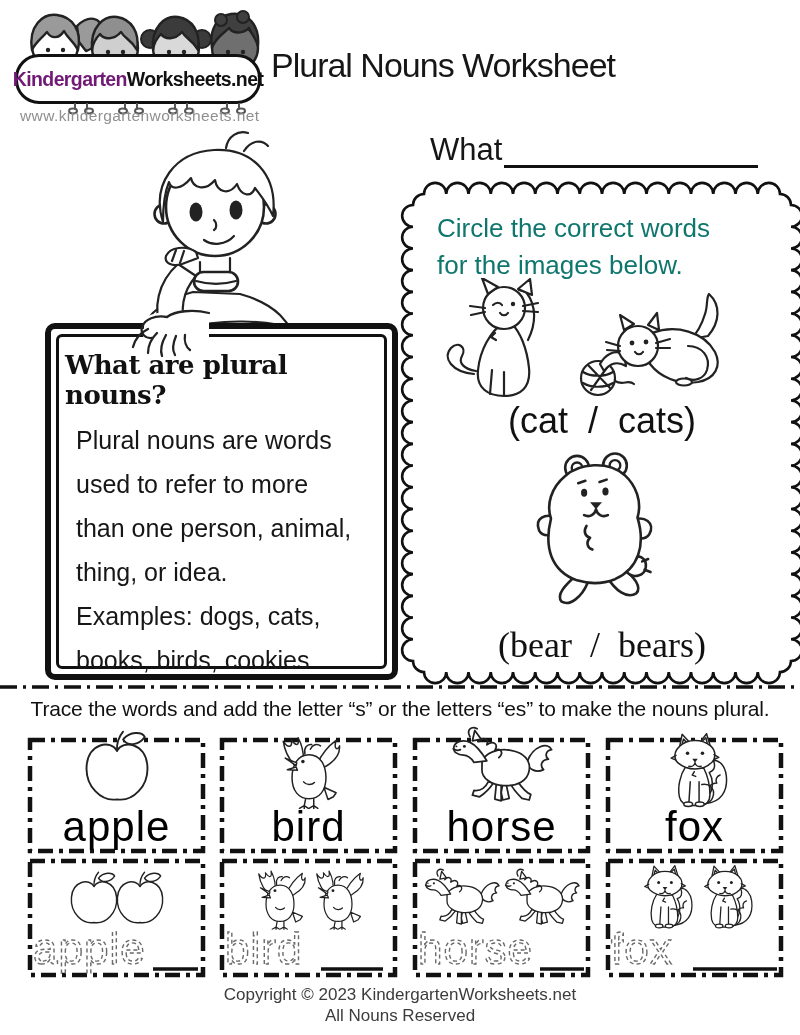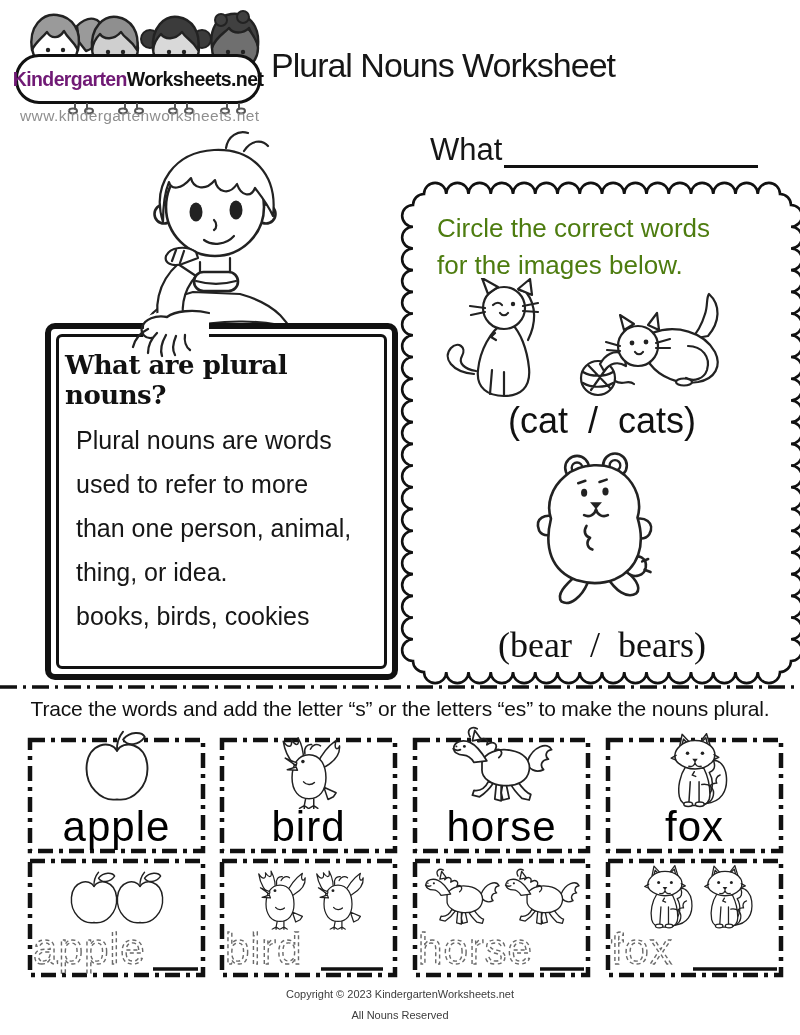--- a/index.html
+++ b/index.html
@@ -35,21 +35,21 @@
   .info-box{position:absolute;left:45px;top:323px;width:353px;height:357px;background:#fff;
     border:6px solid #111;border-radius:10px;z-index:2;box-sizing:border-box;}
   .info-inner{position:absolute;inset:5px;border:3.5px solid #111;border-radius:6px;}
   .info-heading{margin:13px 6px 6px 6px;font-family:"DejaVu Serif",serif;
     font-weight:bold;font-size:26px;letter-spacing:-0.5px;}
   .info-body{padding:2px 16px 0 17px;font-size:25px;line-height:44px;color:#161616;}
 
   
   .circle-box{position:absolute;left:413px;top:194px;width:378px;height:478px;z-index:1;}
   .scallop-svg{position:absolute;left:-14px;top:-14px;}
-  .circle-instr{position:absolute;left:24px;top:16px;font-size:26px;line-height:37px;color:#4d7c0f;}
+  .circle-instr{position:absolute;left:24px;top:16px;font-size:26px;line-height:37px;color:#0f766e;}
   .cats-img{position:absolute;left:25px;top:84px;}
   .bear-img{position:absolute;left:108px;top:256px;}
   .choice{position:absolute;width:100%;text-align:center;font-size:36px;white-space:pre;color:#111;}
   .choice1{top:206px;}
   .choice2{top:430px;font-family:Liberation Serif, serif;}
 
   
   .separator{position:absolute;left:0;top:684px;}
   .trace-instr{position:absolute;left:0;top:697px;width:800px;text-align:center;font-size:21px;
     letter-spacing:-0.2px;white-space:nowrap;color:#111;}
@@ -61,21 +61,21 @@
   .c1{left:27px;} .c2{left:219px;} .c3{left:412px;} .c4{left:605px;}
   .card-img{position:absolute;left:0;top:6px;width:100%;display:flex;justify-content:center;align-items:flex-end;gap:2px;height:66px;}
   .card-word{position:absolute;left:0;bottom:3px;width:100%;text-align:center;font-size:42px;
     letter-spacing:1px;color:#000;}
   .trace-svg{position:absolute;left:4px;bottom:2px;}
   .trace-text{font-family:"Liberation Sans",sans-serif;font-size:44px;letter-spacing:1px;
     fill:none;stroke:#6b6b6b;stroke-width:1.4;stroke-dasharray:4 3;}
   .blank-line{stroke:#111;stroke-width:3.5;}
 
   
-  .footer{position:absolute;left:0;top:984px;width:800px;text-align:center;font-size:11px;
+  .footer{position:absolute;left:0;top:984px;width:800px;text-align:center;font-size:17px;
     line-height:21px;color:#3c3c3c;}
 </style>
 </head>
 <body>
 
 <div class="page">
 
   <svg width="0" height="0" style="position:absolute" aria-hidden="true">
     <defs>
       <symbol id="sym-apple" viewBox="0 0 90 92">
@@ -221,20 +221,21 @@
   </svg>
 
   <div class="info-box">
     <div class="info-inner">
       <h2 class="info-heading">What are plural nouns?</h2>
       <div class="info-body">
         <div>Plural nouns are words</div>
         <div>used to refer to more</div>
         <div>than one person, animal,</div>
         <div>thing, or idea.</div>
+        <div>Examples: dogs, cats,</div>
         <div>books, birds, cookies</div>
       </div>
     </div>
   </div>
 
   <div class="circle-box">
     <svg class="scallop-svg" width="406" height="506" viewBox="-14 -14 406 506">
       <path d="M 11 0 a 11.125 11.125 0 0 1 22.25 0 a 11.125 11.125 0 0 1 22.25 0 a 11.125 11.125 0 0 1 22.25 0 a 11.125 11.125 0 0 1 22.25 0 a 11.125 11.125 0 0 1 22.25 0 a 11.125 11.125 0 0 1 22.25 0 a 11.125 11.125 0 0 1 22.25 0 a 11.125 11.125 0 0 1 22.25 0 a 11.125 11.125 0 0 1 22.25 0 a 11.125 11.125 0 0 1 22.25 0 a 11.125 11.125 0 0 1 22.25 0 a 11.125 11.125 0 0 1 22.25 0 a 11.125 11.125 0 0 1 22.25 0 a 11.125 11.125 0 0 1 22.25 0 a 11.125 11.125 0 0 1 22.25 0 a 11.125 11.125 0 0 1 22.25 0 a 11 11 0 0 1 11 11 a 10.857142857142858 10.857142857142858 0 0 1 0 21.714285714285715 a 10.857142857142858 10.857142857142858 0 0 1 0 21.714285714285715 a 10.857142857142858 10.857142857142858 0 0 1 0 21.714285714285715 a 10.857142857142858 10.857142857142858 0 0 1 0 21.714285714285715 a 10.857142857142858 10.857142857142858 0 0 1 0 21.714285714285715 a 10.857142857142858 10.857142857142858 0 0 1 0 21.714285714285715 a 10.857142857142858 10.857142857142858 0 0 1 0 21.714285714285715 a 10.857142857142858 10.857142857142858 0 0 1 0 21.714285714285715 a 10.857142857142858 10.857142857142858 0 0 1 0 21.714285714285715 a 10.857142857142858 10.857142857142858 0 0 1 0 21.714285714285715 a 10.857142857142858 10.857142857142858 0 0 1 0 21.714285714285715 a 10.857142857142858 10.857142857142858 0 0 1 0 21.714285714285715 a 10.857142857142858 10.857142857142858 0 0 1 0 21.714285714285715 a 10.857142857142858 10.857142857142858 0 0 1 0 21.714285714285715 a 10.857142857142858 10.857142857142858 0 0 1 0 21.714285714285715 a 10.857142857142858 10.857142857142858 0 0 1 0 21.714285714285715 a 10.857142857142858 10.857142857142858 0 0 1 0 21.714285714285715 a 10.857142857142858 10.857142857142858 0 0 1 0 21.714285714285715 a 10.857142857142858 10.857142857142858 0 0 1 0 21.714285714285715 a 10.857142857142858 10.857142857142858 0 0 1 0 21.714285714285715 a 10.857142857142858 10.857142857142858 0 0 1 0 21.714285714285715 a 11 11 0 0 1 -11 11 a 11.125 11.125 0 0 1 -22.25 0 a 11.125 11.125 0 0 1 -22.25 0 a 11.125 11.125 0 0 1 -22.25 0 a 11.125 11.125 0 0 1 -22.25 0 a 11.125 11.125 0 0 1 -22.25 0 a 11.125 11.125 0 0 1 -22.25 0 a 11.125 11.125 0 0 1 -22.25 0 a 11.125 11.125 0 0 1 -22.25 0 a 11.125 11.125 0 0 1 -22.25 0 a 11.125 11.125 0 0 1 -22.25 0 a 11.125 11.125 0 0 1 -22.25 0 a 11.125 11.125 0 0 1 -22.25 0 a 11.125 11.125 0 0 1 -22.25 0 a 11.125 11.125 0 0 1 -22.25 0 a 11.125 11.125 0 0 1 -22.25 0 a 11.125 11.125 0 0 1 -22.25 0 a 11 11 0 0 1 -11 -11 a 10.857142857142858 10.857142857142858 0 0 1 0 -21.714285714285715 a 10.857142857142858 10.857142857142858 0 0 1 0 -21.714285714285715 a 10.857142857142858 10.857142857142858 0 0 1 0 -21.714285714285715 a 10.857142857142858 10.857142857142858 0 0 1 0 -21.714285714285715 a 10.857142857142858 10.857142857142858 0 0 1 0 -21.714285714285715 a 10.857142857142858 10.857142857142858 0 0 1 0 -21.714285714285715 a 10.857142857142858 10.857142857142858 0 0 1 0 -21.714285714285715 a 10.857142857142858 10.857142857142858 0 0 1 0 -21.714285714285715 a 10.857142857142858 10.857142857142858 0 0 1 0 -21.714285714285715 a 10.857142857142858 10.857142857142858 0 0 1 0 -21.714285714285715 a 10.857142857142858 10.857142857142858 0 0 1 0 -21.714285714285715 a 10.857142857142858 10.857142857142858 0 0 1 0 -21.714285714285715 a 10.857142857142858 10.857142857142858 0 0 1 0 -21.714285714285715 a 10.857142857142858 10.857142857142858 0 0 1 0 -21.714285714285715 a 10.857142857142858 10.857142857142858 0 0 1 0 -21.714285714285715 a 10.857142857142858 10.857142857142858 0 0 1 0 -21.714285714285715 a 10.857142857142858 10.857142857142858 0 0 1 0 -21.714285714285715 a 10.857142857142858 10.857142857142858 0 0 1 0 -21.714285714285715 a 10.857142857142858 10.857142857142858 0 0 1 0 -21.714285714285715 a 10.857142857142858 10.857142857142858 0 0 1 0 -21.714285714285715 a 10.857142857142858 10.857142857142858 0 0 1 0 -21.714285714285715 a 11 11 0 0 1 11 -11 Z" fill="none" stroke="#111" stroke-width="2.6"></path>
     </svg>
     <div class="circle-instr">

